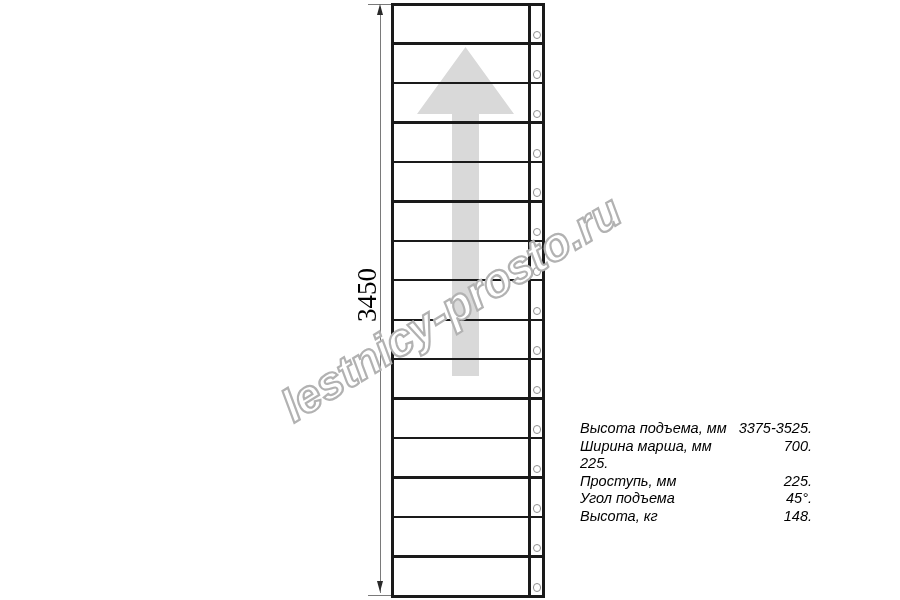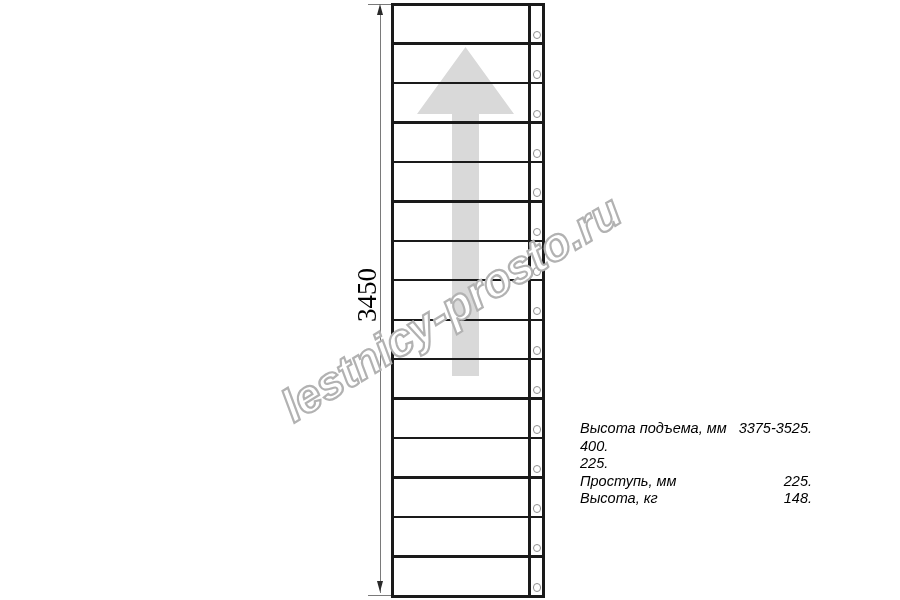--- a/index.html
+++ b/index.html
@@ -132,28 +132,33 @@
   <div class="dim dim-label">3450</div>
 
   <div class="watermark">lestnicy-prosto.ru</div>
 
   <div class="specs" id="spec-rows">
       <div class="spec-row">
         <span class="spec-label">Высота подъема, мм</span>
         <span class="spec-value">3375-3525.</span>
       </div>
       <div class="spec-row">
-        <span class="spec-value">400.</span>
+        <span class="spec-label">Ширина марша, мм</span>
+        <span class="spec-value">700.</span>
       </div>
       <div class="spec-row">
         <span class="spec-value">225.</span>
       </div>
       <div class="spec-row">
         <span class="spec-label">Проступь, мм</span>
         <span class="spec-value">225.</span>
+      </div>
+      <div class="spec-row">
+        <span class="spec-label">Угол подъема</span>
+        <span class="spec-value">45°.</span>
       </div>
       <div class="spec-row">
         <span class="spec-label">Высота, кг</span>
         <span class="spec-value">148.</span>
       </div>
     </div>
 
 </div>
 
 </body></html>

